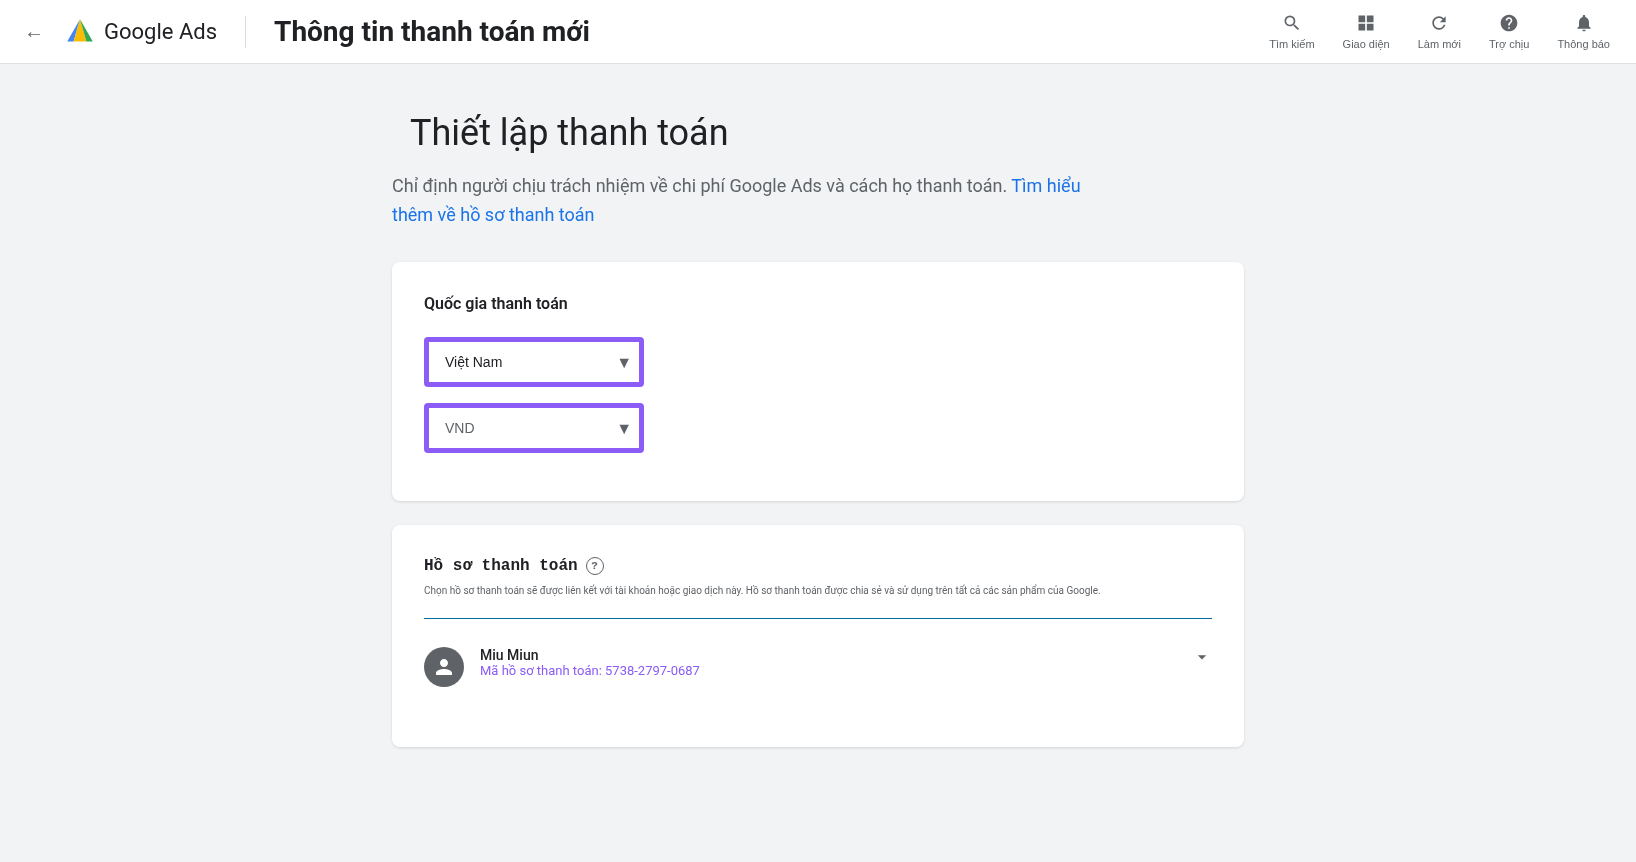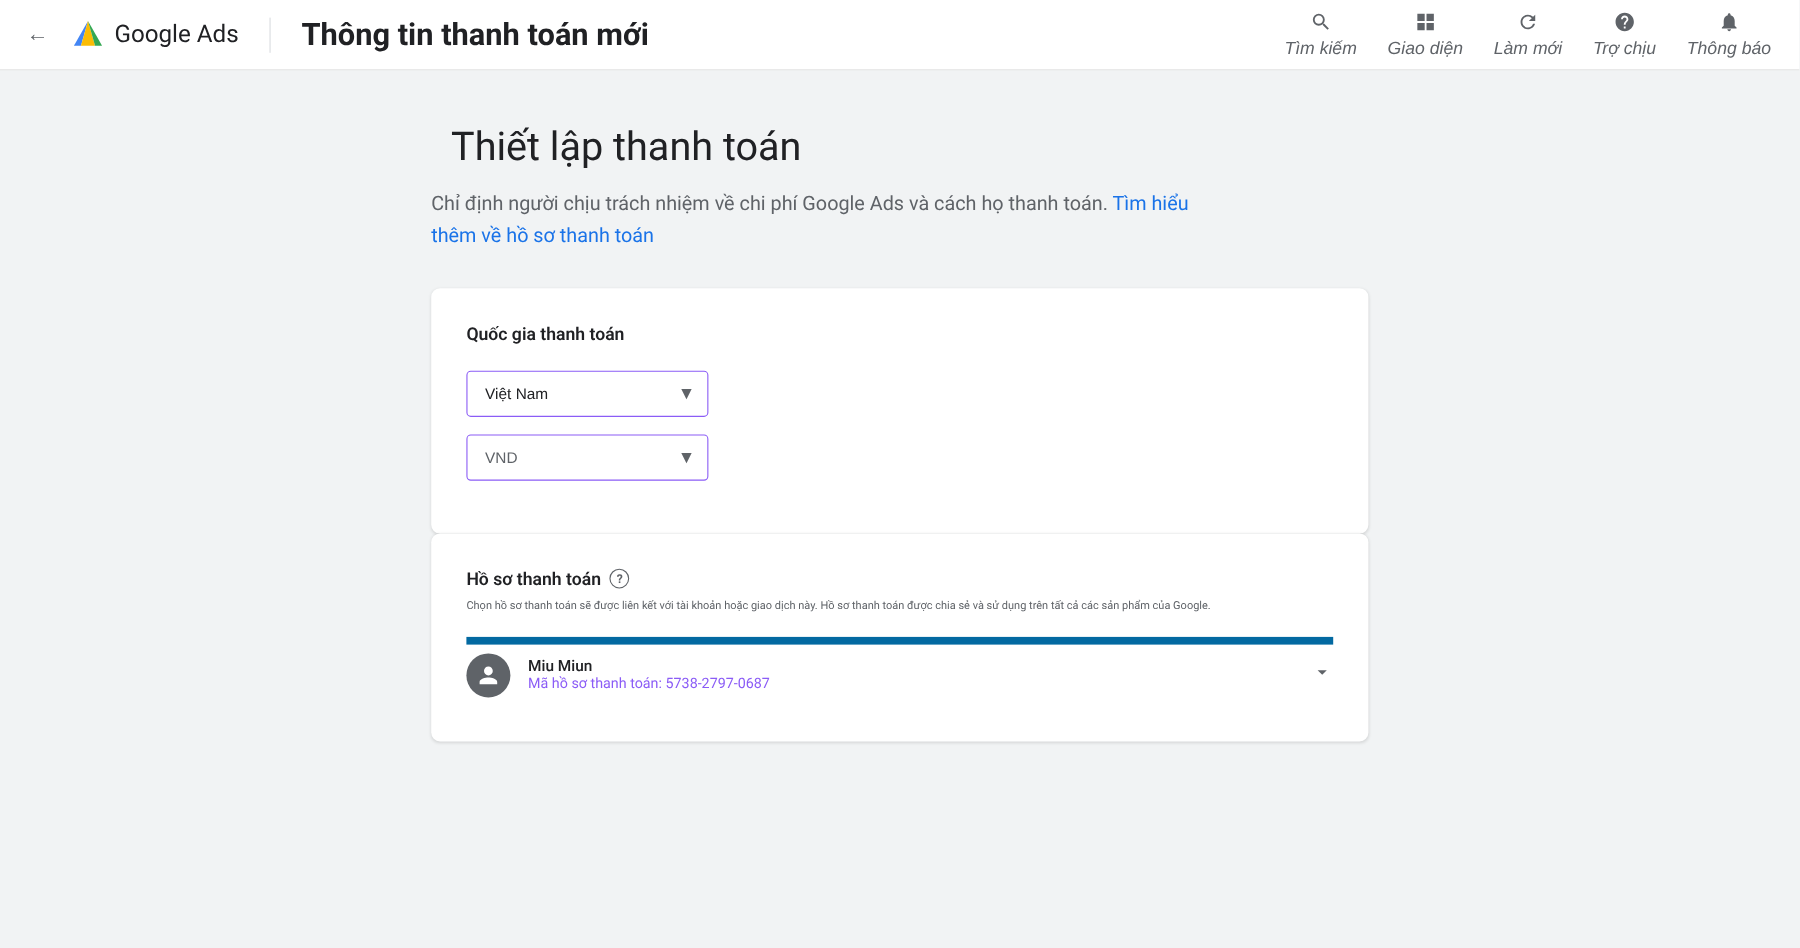--- a/index.html
+++ b/index.html
@@ -77,24 +77,23 @@
       padding: 6px 10px;
       border-radius: 4px;
       color: #5f6368;
       gap: 2px;
     }
     .header-icon-btn .icon-svg {
       font-size: 20px;
       line-height: 1;
     }
     .header-icon-btn .icon-label {
-      font-size: 16px;
+      font-size: 11px;
       color: #5f6368;
       white-space: nowrap;
-      font-style: italic;
     }
 
     
     .main-content {
       max-width: 900px;
       margin: 0 auto;
       padding: 48px 24px;
     }
     .page-heading {
       font-size: 36px;
@@ -114,38 +113,39 @@
     .page-description a {
       color: #1a73e8;
       text-decoration: none;
     }
 
     
     .card {
       background: #fff;
       border-radius: 8px;
       padding: 32px;
+      margin-bottom: 24px;
       box-shadow: 0 1px 3px rgba(0,0,0,0.12);
     }
     .card-section-title {
       font-size: 16px;
       font-weight: 600;
       color: #202124;
       margin-bottom: 24px;
     }
     .select-wrapper {
       position: relative;
       display: inline-block;
       margin-bottom: 16px;
     }
     .select-field {
       appearance: none;
       -webkit-appearance: none;
       background: #fff;
-      border: 1px solid #8b5cf6;
+      border: 5px solid #8b5cf6;
       border-radius: 4px;
       padding: 12px 40px 12px 16px;
       font-size: 14px;
       color: #202124;
       cursor: pointer;
       width: 220px;
       outline: none;
     }
     .select-arrow {
       position: absolute;
@@ -161,20 +161,21 @@
       color: #5f6368;
       margin-top: 8px;
     }
 
     
     .section-title-row {
       display: flex;
       align-items: center;
       gap: 8px;
       margin-bottom: 8px;
+      font-family: Liberation Mono, monospace;
     }
     .section-title {
       font-size: 16px;
       font-weight: 600;
       color: #202124;
     }
     .help-icon {
       width: 18px;
       height: 18px;
       border-radius: 50%;
@@ -188,23 +189,23 @@
       font-weight: bold;
     }
     .section-desc {
       font-size: 10px;
       color: #5f6368;
       margin-bottom: 20px;
       line-height: 1.5;
     }
     .profile-item {
       display: flex;
-      align-items: center;
-      padding: 8px 0;
-      border-top: 7px solid #0369a1;
+      align-items: flex-start;
+      padding: 28px 0;
+      border-top: 1px solid #0369a1;
       cursor: pointer;
     }
     .avatar-icon {
       width: 40px;
       height: 40px;
       border-radius: 50%;
       background: #5f6368;
       display: flex;
       align-items: center;
       justify-content: center;

